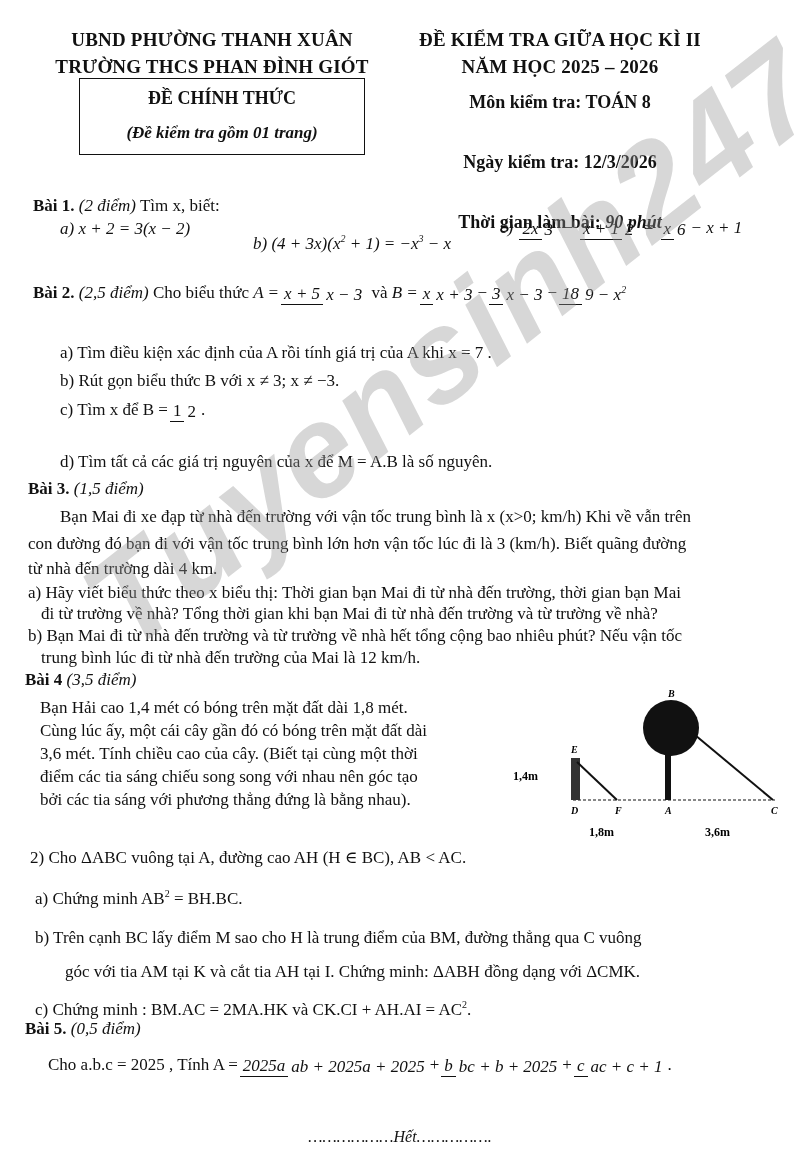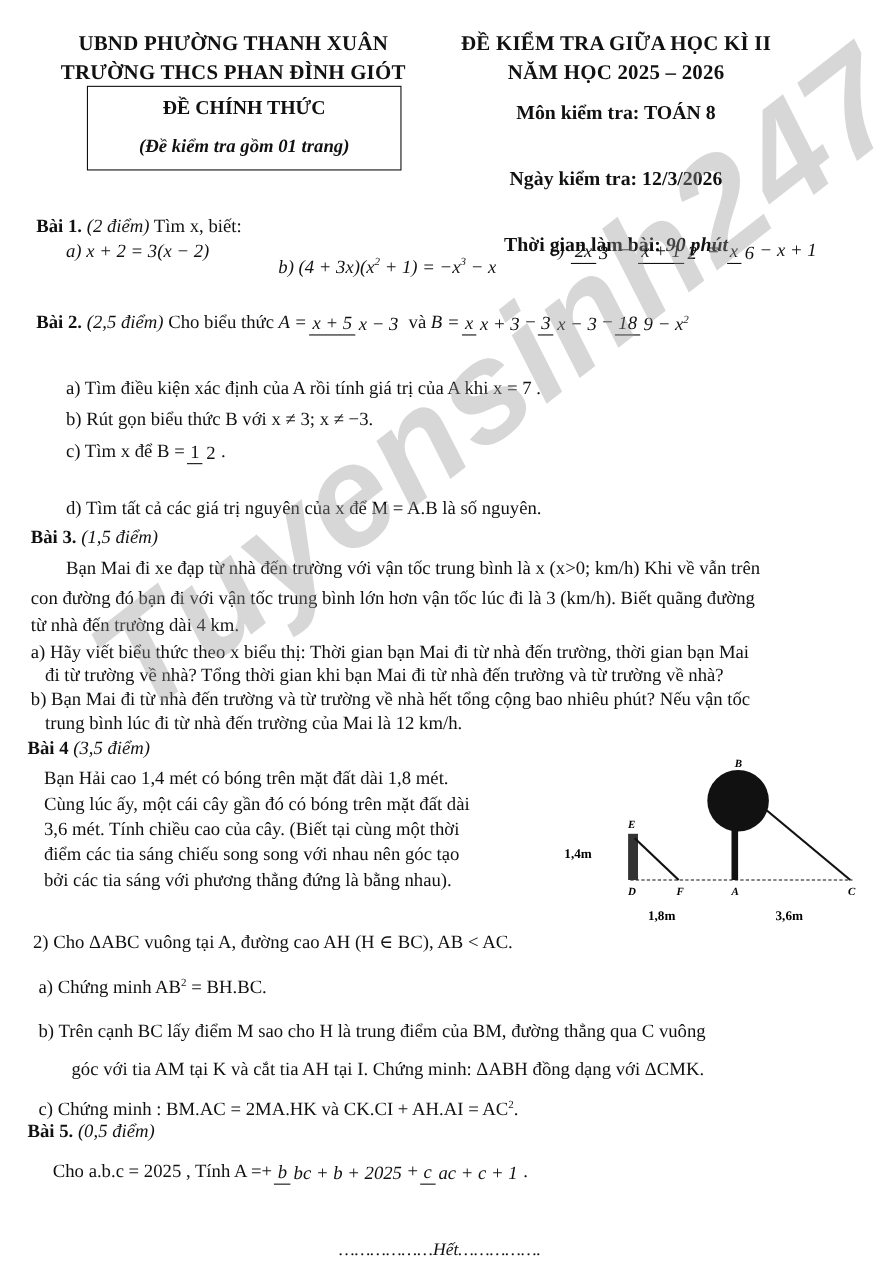--- a/index.html
+++ b/index.html
@@ -142,21 +142,24 @@
   <div class="abs" style="left:35px;top:888px"><span>a)  Chứng minh  AB</span><sup>2</sup><span> = BH.BC.</span></div>
   <div class="abs" style="left:35px;top:928px">b)  Trên cạnh  BC lấy điểm M sao cho H là trung điểm của BM, đường thẳng qua C vuông</div>
   <div class="abs" style="left:65px;top:962px">góc với tia AM tại K và cắt tia AH tại I. Chứng minh: ΔABH đồng dạng với ΔCMK.</div>
   <div class="abs" style="left:35px;top:999px"><span>c)  Chứng minh : BM.AC = 2MA.HK  và  CK.CI + AH.AI = AC</span><sup>2</sup><span>.</span></div>
 
   <div class="abs" style="left:25px;top:1019px">
     <span class="b">Bài 5.</span>
     <span class="it">(0,5 điểm)</span>
   </div>
   <div class="abs" style="left:48px;top:1055px">
-    <span>Cho  a.b.c = 2025 , Tính  A =</span>+<span class="frac it">
+    <span>Cho  a.b.c = 2025 , Tính  A =</span><span class="frac it">
+        <span class="n">2025a</span>
+        <span class="d">ab + 2025a + 2025</span>
+      </span>+<span class="frac it">
         <span class="n">b</span>
         <span class="d">bc + b + 2025</span>
       </span>+<span class="frac it">
         <span class="n">c</span>
         <span class="d">ac + c + 1</span>
       </span><span>.</span>
   </div>
 
   <div class="center-end it">………………Hết…………….</div>
 

